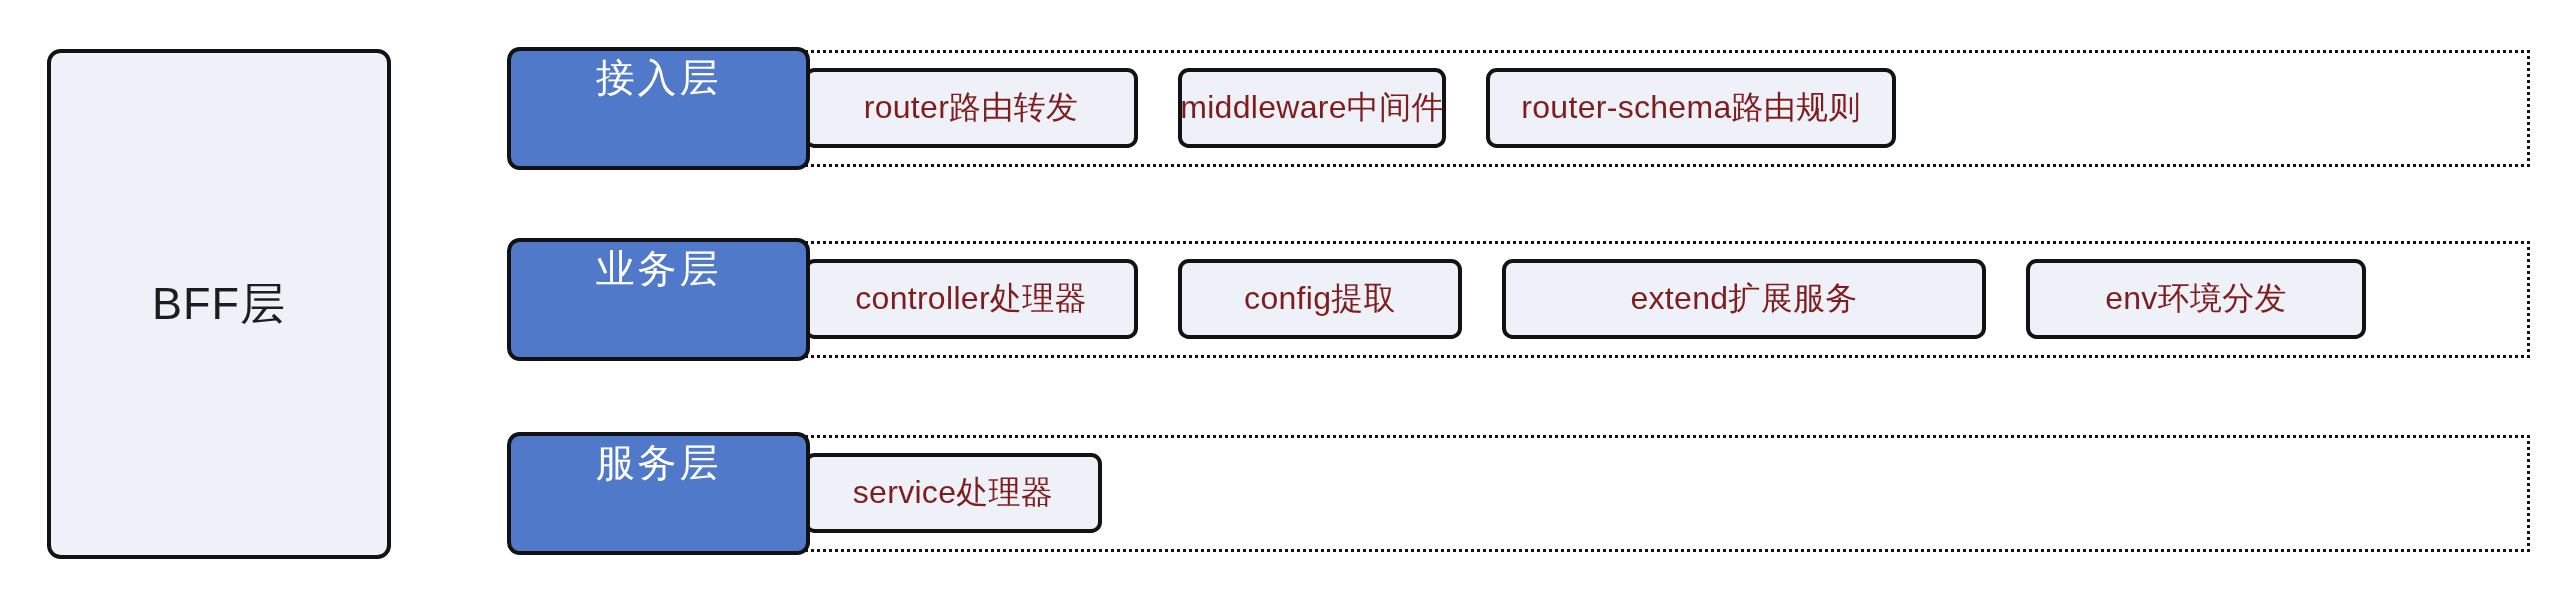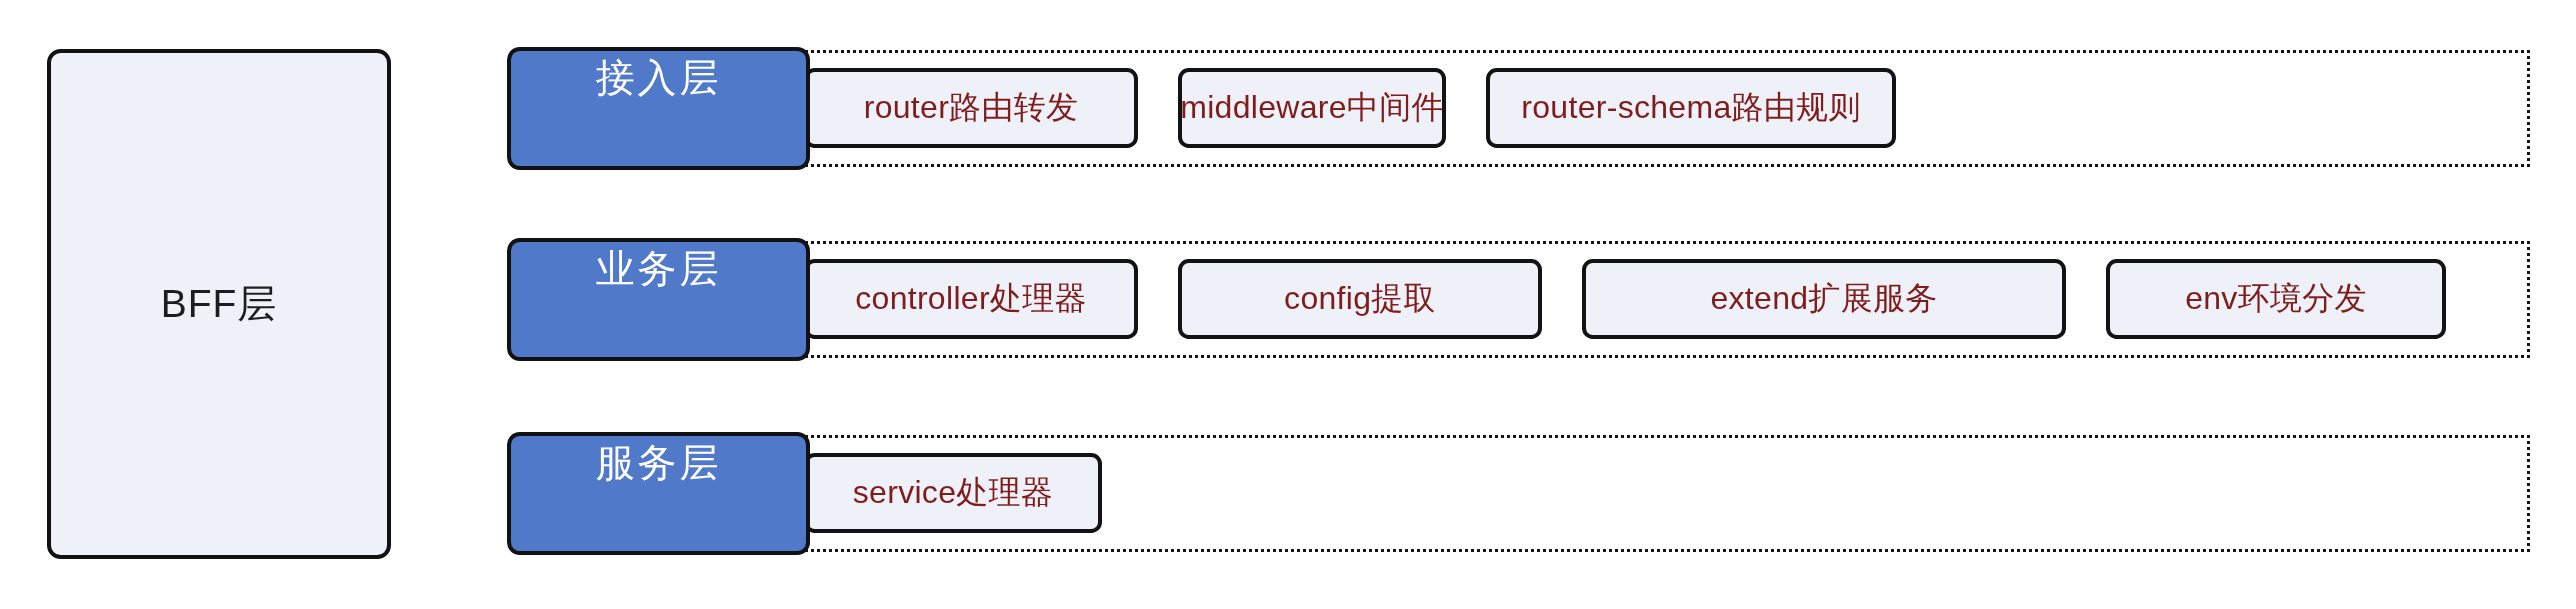--- a/index.html
+++ b/index.html
@@ -27,21 +27,21 @@
     width: 344px;
     height: 510px;
     background: #eef1f8;
     border: 4.9px solid #121214;
     border-radius: 13.7px;
     display: flex;
     align-items: center;
     justify-content: center;
   }
   .bff-label {
-    font-size: 39px;
+    font-size: 45px;
     color: #1d1d20;
     letter-spacing: 1px;
     font-weight: 400;
     white-space: nowrap;
   }
 
   
   .layer-row {
     position: absolute;
     left: 467px;
@@ -109,21 +109,21 @@
     white-space: nowrap;
     letter-spacing: 0.3px;
   }
 
   
   .r0 .item-card.w0 { width: 334px; }
   .r0 .item-card.w1 { width: 268px; }
   .r0 .item-card.w2 { width: 410px; text-align: center; }
 
   .r1 .item-card.w0 { width: 334px; }
-  .r1 .item-card.w1 { width: 364px; }
+  .r1 .item-card.w1 { width: 284px; }
   .r1 .item-card.w2 { width: 484px; }
   .r1 .item-card.w3 { width: 340px; }
 
   .r2 .item-card.w0 { width: 298px; }
 
   
   .watermark {
     position: absolute;
     right: 51px;
     bottom: 11.7px;

